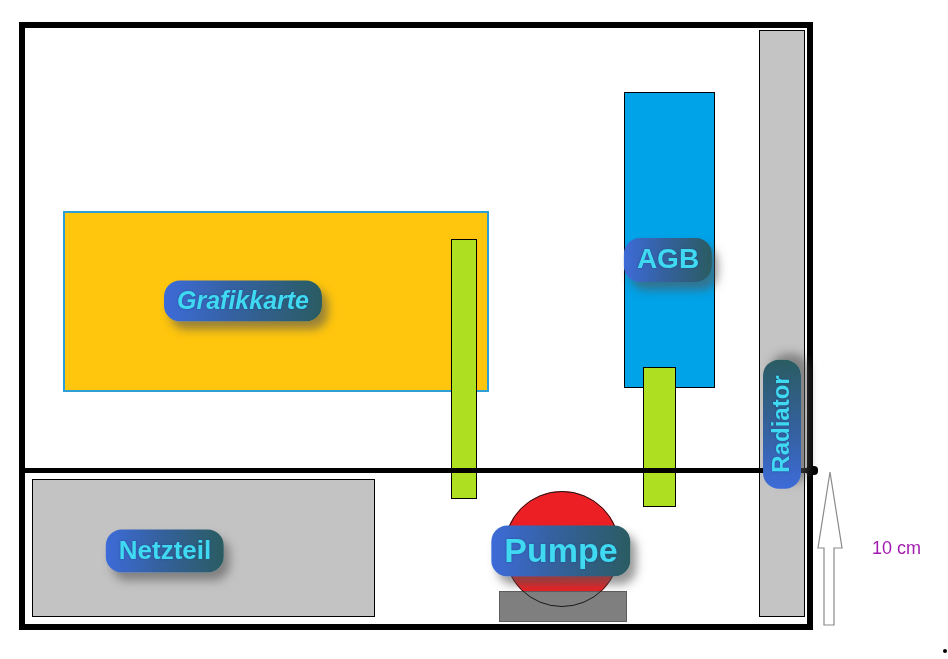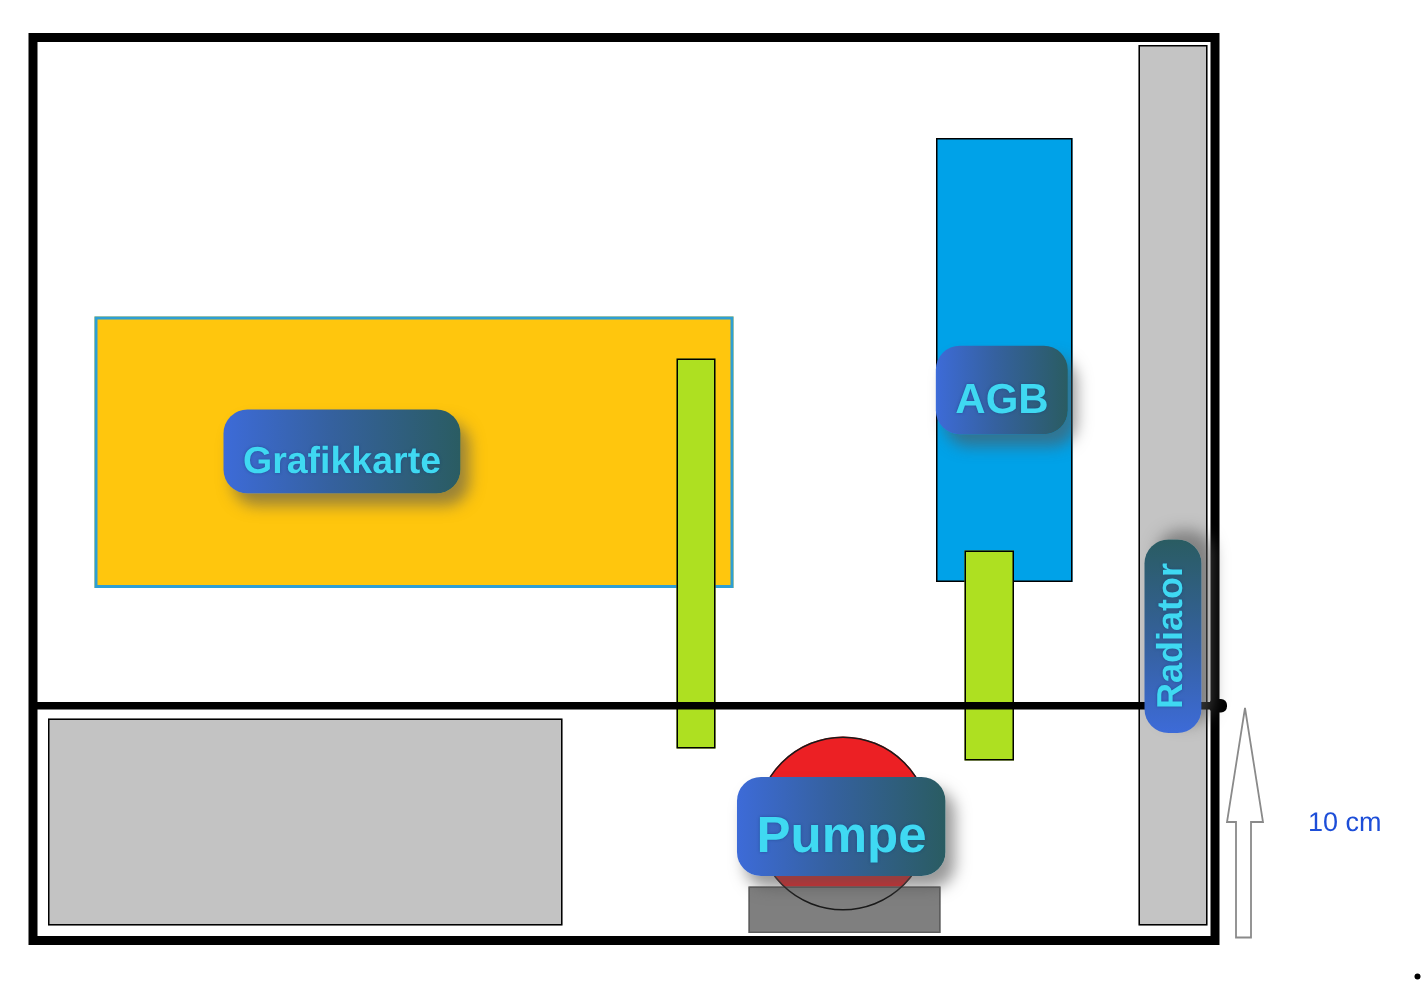--- a/index.html
+++ b/index.html
@@ -63,41 +63,41 @@
     background:transparent;
   }
 
   
   .glow-label{
     position:absolute;
     transform:translate(-50%,-50%);
     font-weight:bold;
     color:#3FD9F2;
     background:linear-gradient(90deg,#3D6BD8 0%,#35619F 45%,#2A5C62 100%);
-    padding:20px 13px 7px;
+    padding:5px 13px 7px;
     border-radius:16px;
     box-shadow:6px 8px 10px rgba(85,85,85,0.6);
     white-space:nowrap;
     text-shadow:0 0 2px rgba(20,60,120,0.6);
   }
-  .label-gpu{left:228px;top:301px;font-size:25px;}
+  .label-gpu{left:243px;top:301px;font-size:25px;font-style:italic;}
   .label-agb{left:668px;top:260px;font-size:28px;}
   .label-psu{left:165px;top:551px;font-size:26px;}
   .label-pump{left:561px;top:551px;font-size:34px;}
   .label-radiator{
     left:782px;top:424px;font-size:24px;
     transform:translate(-50%,-50%) rotate(-90deg);
     padding:4px 16px 6px;
   }
 
   
   .scale-arrow-svg{left:813px;top:468px;width:34px;height:160px;}
   .scale-caption{
     left:872px;top:538px;
-    font-size:18px;color:#1d4ed8;
+    font-size:18px;color:#a21caf;
   }
   .stray-mark{
     left:943px;top:649px;width:4px;height:4px;
     background:#000;border-radius:50%;
   }
 </style>
 </head>
 <body>
 
 <div class="stage">
@@ -115,20 +115,21 @@
 
   <div class="abs tube tube-gpu"></div>
   <div class="abs tube tube-agb"></div>
 
   <div class="abs divider"></div>
   <div class="abs divider-end"></div>
 
   <div class="glow-label label-gpu">Grafikkarte</div>
   <div class="glow-label label-agb">AGB</div>
   <div class="glow-label label-radiator">Radiator</div>
+  <div class="glow-label label-psu">Netzteil</div>
   <div class="glow-label label-pump">Pumpe</div>
 
   <svg class="abs scale-arrow-svg" viewBox="0 0 34 160" xmlns="http://www.w3.org/2000/svg">
     <polygon points="17,4 29,80 21,80 21,157 11,157 11,80 5,80" fill="#ffffff" stroke="#8a8a8a" stroke-width="1.2"></polygon>
   </svg>
   <div class="abs scale-caption">10 cm</div>
 
   <div class="abs stray-mark"></div>
 
 </div>

